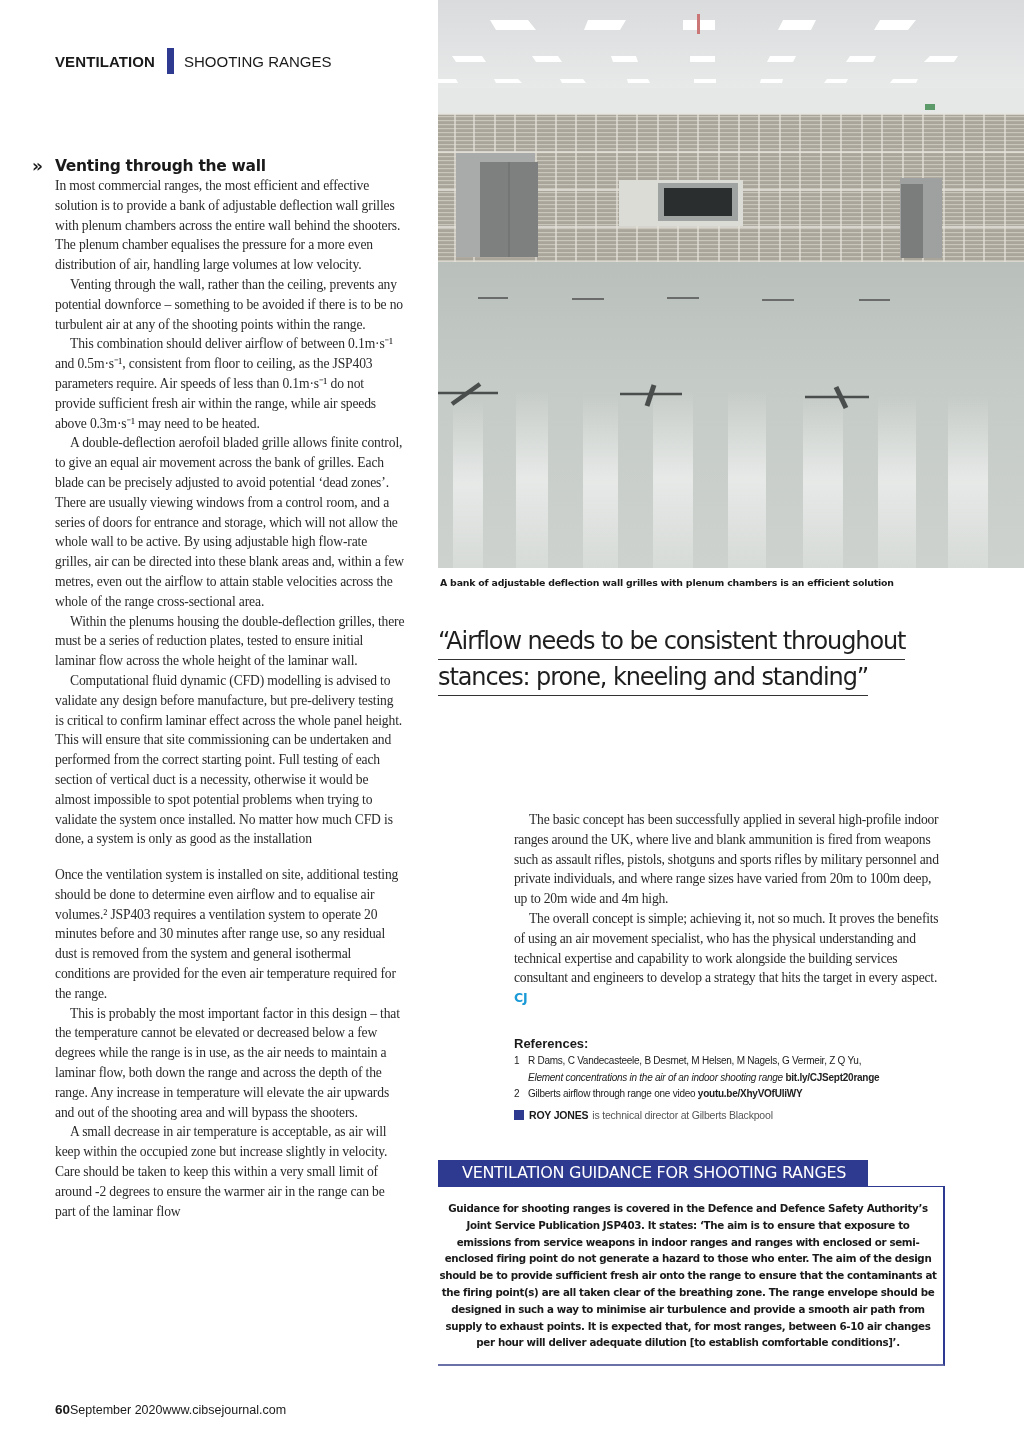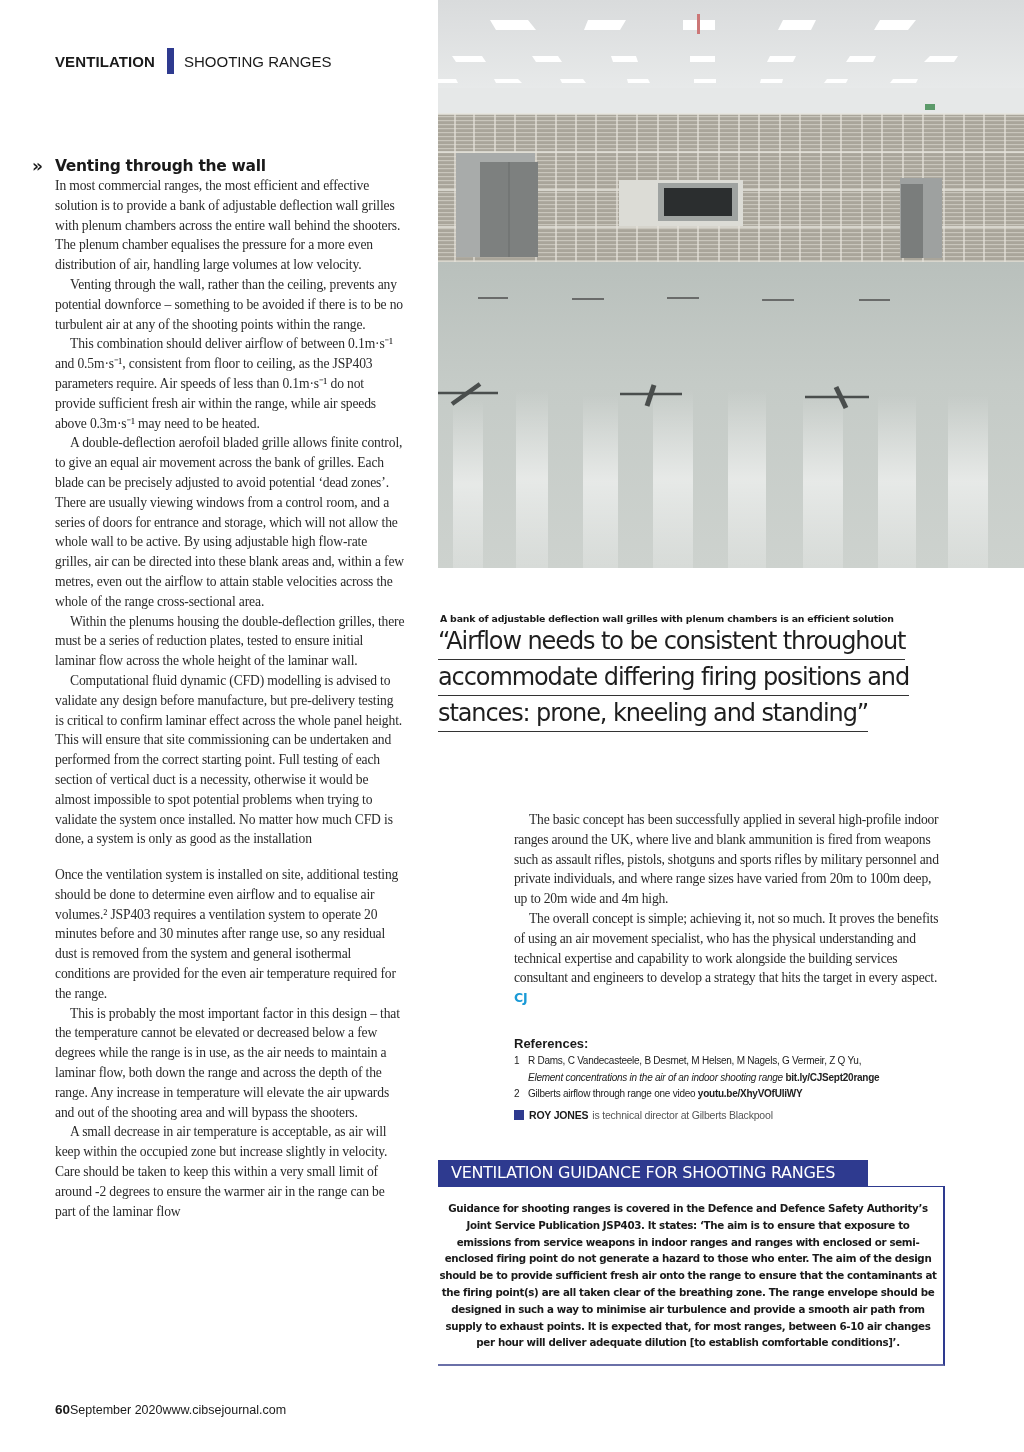--- a/index.html
+++ b/index.html
@@ -13,42 +13,42 @@
 
   .col-left { position: absolute; left: 55px; top: 156px; width: 350px; }
   .heading-row { display: flex; align-items: baseline; position: relative; }
   .chevron { position: absolute; left: -23px; top: 0; font-family: "DejaVu Sans", sans-serif; font-weight: bold; font-size: 17px; color: #1a1a1a; }
   h2.sub { font-family: "DejaVu Sans", sans-serif; font-weight: bold; font-size: 15.5px; color: #1a1a1a; letter-spacing: -0.3px; line-height: 20px; }
   .body-text p { font-size: 13.6px; line-height: 19.8px; color: #2a2a2a; letter-spacing: -0.15px; text-indent: 15px; }
   .body-text p.first { text-indent: 0; }
   .gap { height: 16px; }
 
   .photo { position: absolute; left: 438px; top: 0; width: 586px; height: 568px; overflow: hidden; background: #d9dcda; }
-  .caption { position: absolute; left: 440px; top: 577px; font-family: "DejaVu Sans", sans-serif; font-weight: bold; font-size: 9.4px; color: #1a1a1a; letter-spacing: -0.2px; margin-top: 36px; }
+  .caption { position: absolute; left: 440px; top: 577px; font-family: "DejaVu Sans", sans-serif; font-weight: bold; font-size: 9.4px; color: #1a1a1a; letter-spacing: -0.2px; }
 
   .pullquote { position: absolute; left: 438px; top: 624px; width: 480px; }
   .pullquote .pq-line { display: inline-block; font-family: "DejaVu Sans", sans-serif; font-size: 24px; line-height: 34px; color: #1e1e1e; letter-spacing: -1.1px; border-bottom: 1.5px solid #333; padding-bottom: 1px; white-space: nowrap; }
   .pullquote .pq-wrap { height: 36px; }
 
   .col-right { position: absolute; left: 514px; top: 810px; width: 432px; }
   .col-right .body-text p { font-size: 13.6px; line-height: 19.8px; letter-spacing: -0.2px; }
   .cj { font-family: "DejaVu Sans", sans-serif; font-weight: bold; color: #1a9ad6; font-size: 12.5px; }
 
   .refs { position: absolute; left: 514px; top: 1035px; width: 430px; font-family: Liberation Sans, sans-serif; }
   .refs h3 { font-size: 13px; font-weight: bold; color: #1a1a1a; line-height: 18px; }
   .ref-item { display: flex; font-size: 10px; line-height: 16.5px; color: #222; letter-spacing: -0.25px; }
   .ref-num { width: 14px; flex-shrink: 0; }
   .ref-item i { font-style: italic; }
   .ref-item b { font-weight: bold; }
   .author { margin-top: 6px; display: flex; align-items: center; font-size: 10.5px; color: #555; letter-spacing: -0.2px; }
   .author .sq { width: 10px; height: 10px; background: #2e3a8f; margin-right: 5px; }
   .author b { color: #1a1a1a; margin-right: 4px; }
 
   .guide-box { position: absolute; left: 438px; top: 1160px; width: 508px; height: 206px; }
-  .guide-title { position: absolute; left: 0; top: 0; width: 430px; height: 26px; background: #2e3a8f; color: #fff; font-family: "DejaVu Sans", sans-serif; font-size: 16px; line-height: 26px; padding-left: 13px; letter-spacing: -0.3px; }
+  .guide-title { position: absolute; left: 0; top: 0; width: 430px; height: 26px; background: #2e3a8f; color: #fff; font-family: "DejaVu Sans", sans-serif; font-size: 16px; line-height: 26px; padding-left: 24px; letter-spacing: -0.3px; }
   .guide-frame { position: absolute; left: 0; top: 26px; width: 507px; height: 180px; border-right: 2px solid #2e3a8f; border-bottom: 2px solid #6a70a8; border-top: 1.5px solid #2e3a8f; }
   .guide-text { position: absolute; left: 0; top: 40px; width: 500px; font-family: "DejaVu Sans", sans-serif; font-weight: bold; font-size: 10.3px; line-height: 16.8px; color: #1a1a1a; letter-spacing: -0.35px; text-align: center; }
 
   .footer { position: absolute; left: 55px; top: 1402px; font-family: "Liberation Sans", sans-serif; font-size: 12.5px; color: #1a1a1a; display: flex; gap: 0; align-items: baseline; }
   .footer .pg { font-weight: bold; font-size: 13.5px; }
 </style>
 </head>
 <body>
 
 <div class="section-tag">
@@ -204,21 +204,20 @@
       <line x1="216" y1="385" x2="209" y2="406" stroke-width="5"></line>
       <line x1="367" y1="397" x2="431" y2="397" stroke-width="2.5"></line>
       <line x1="398" y1="387" x2="408" y2="408" stroke-width="5"></line>
     </g>
   </svg>
 </div>
 <div class="caption">A bank of adjustable deflection wall grilles with plenum chambers is an efficient solution</div>
 
 <div class="pullquote">
   <div class="pq-wrap"><span class="pq-line">“Airflow needs to be consistent throughout</span></div>
-  <div class="pq-wrap"><span class="pq-line">accommodate differing firing positions and</span></div>
   <div class="pq-wrap"><span class="pq-line">stances: prone, kneeling and standing”</span></div>
 </div>
 
 <div class="col-right">
   <div class="body-text">
     <p>The basic concept has been successfully applied in several high-profile indoor ranges around the UK, where live and blank ammunition is fired from weapons such as assault rifles, pistols, shotguns and sports rifles by military personnel and private individuals, and where range sizes have varied from 20m to 100m deep, up to 20m wide and 4m high.</p>
     <p><span>The overall concept is simple; achieving it, not so much. It proves the benefits of using an air movement specialist, who has the physical understanding and technical expertise and capability to work alongside the building services consultant and engineers to develop a strategy that hits the target in every aspect.</span> <span class="cj">CJ</span></p>
   </div>
 </div>
 

